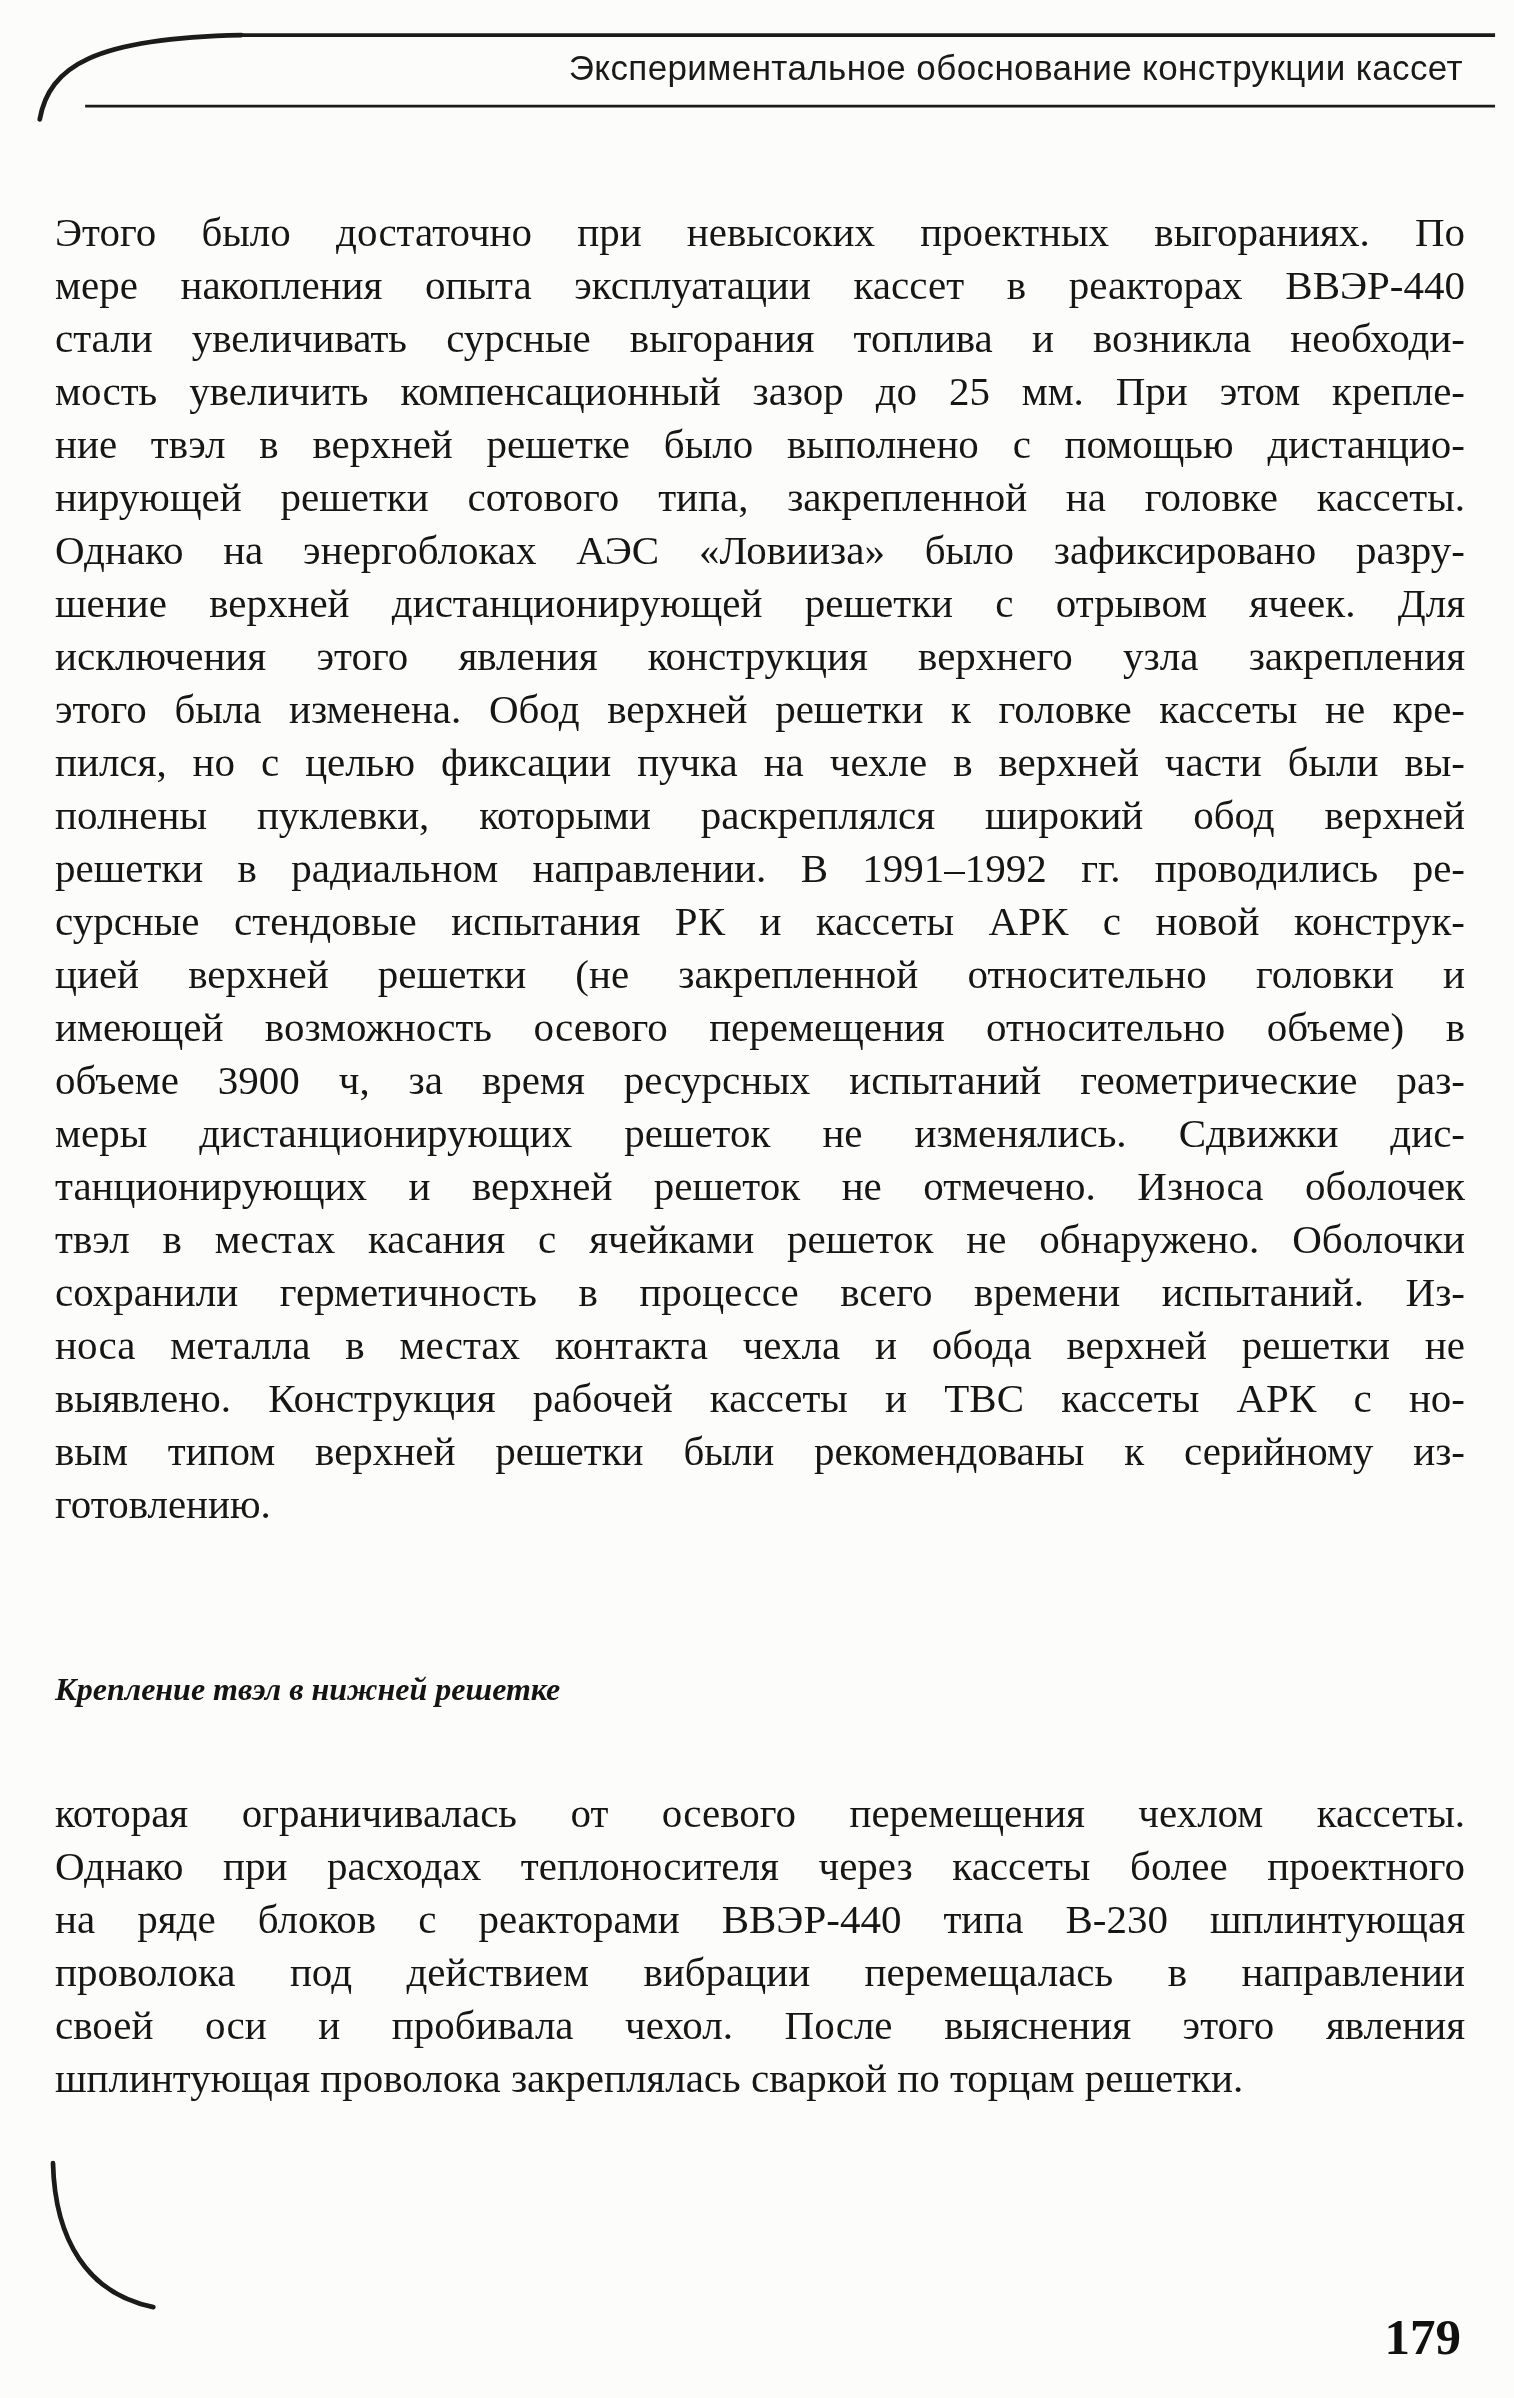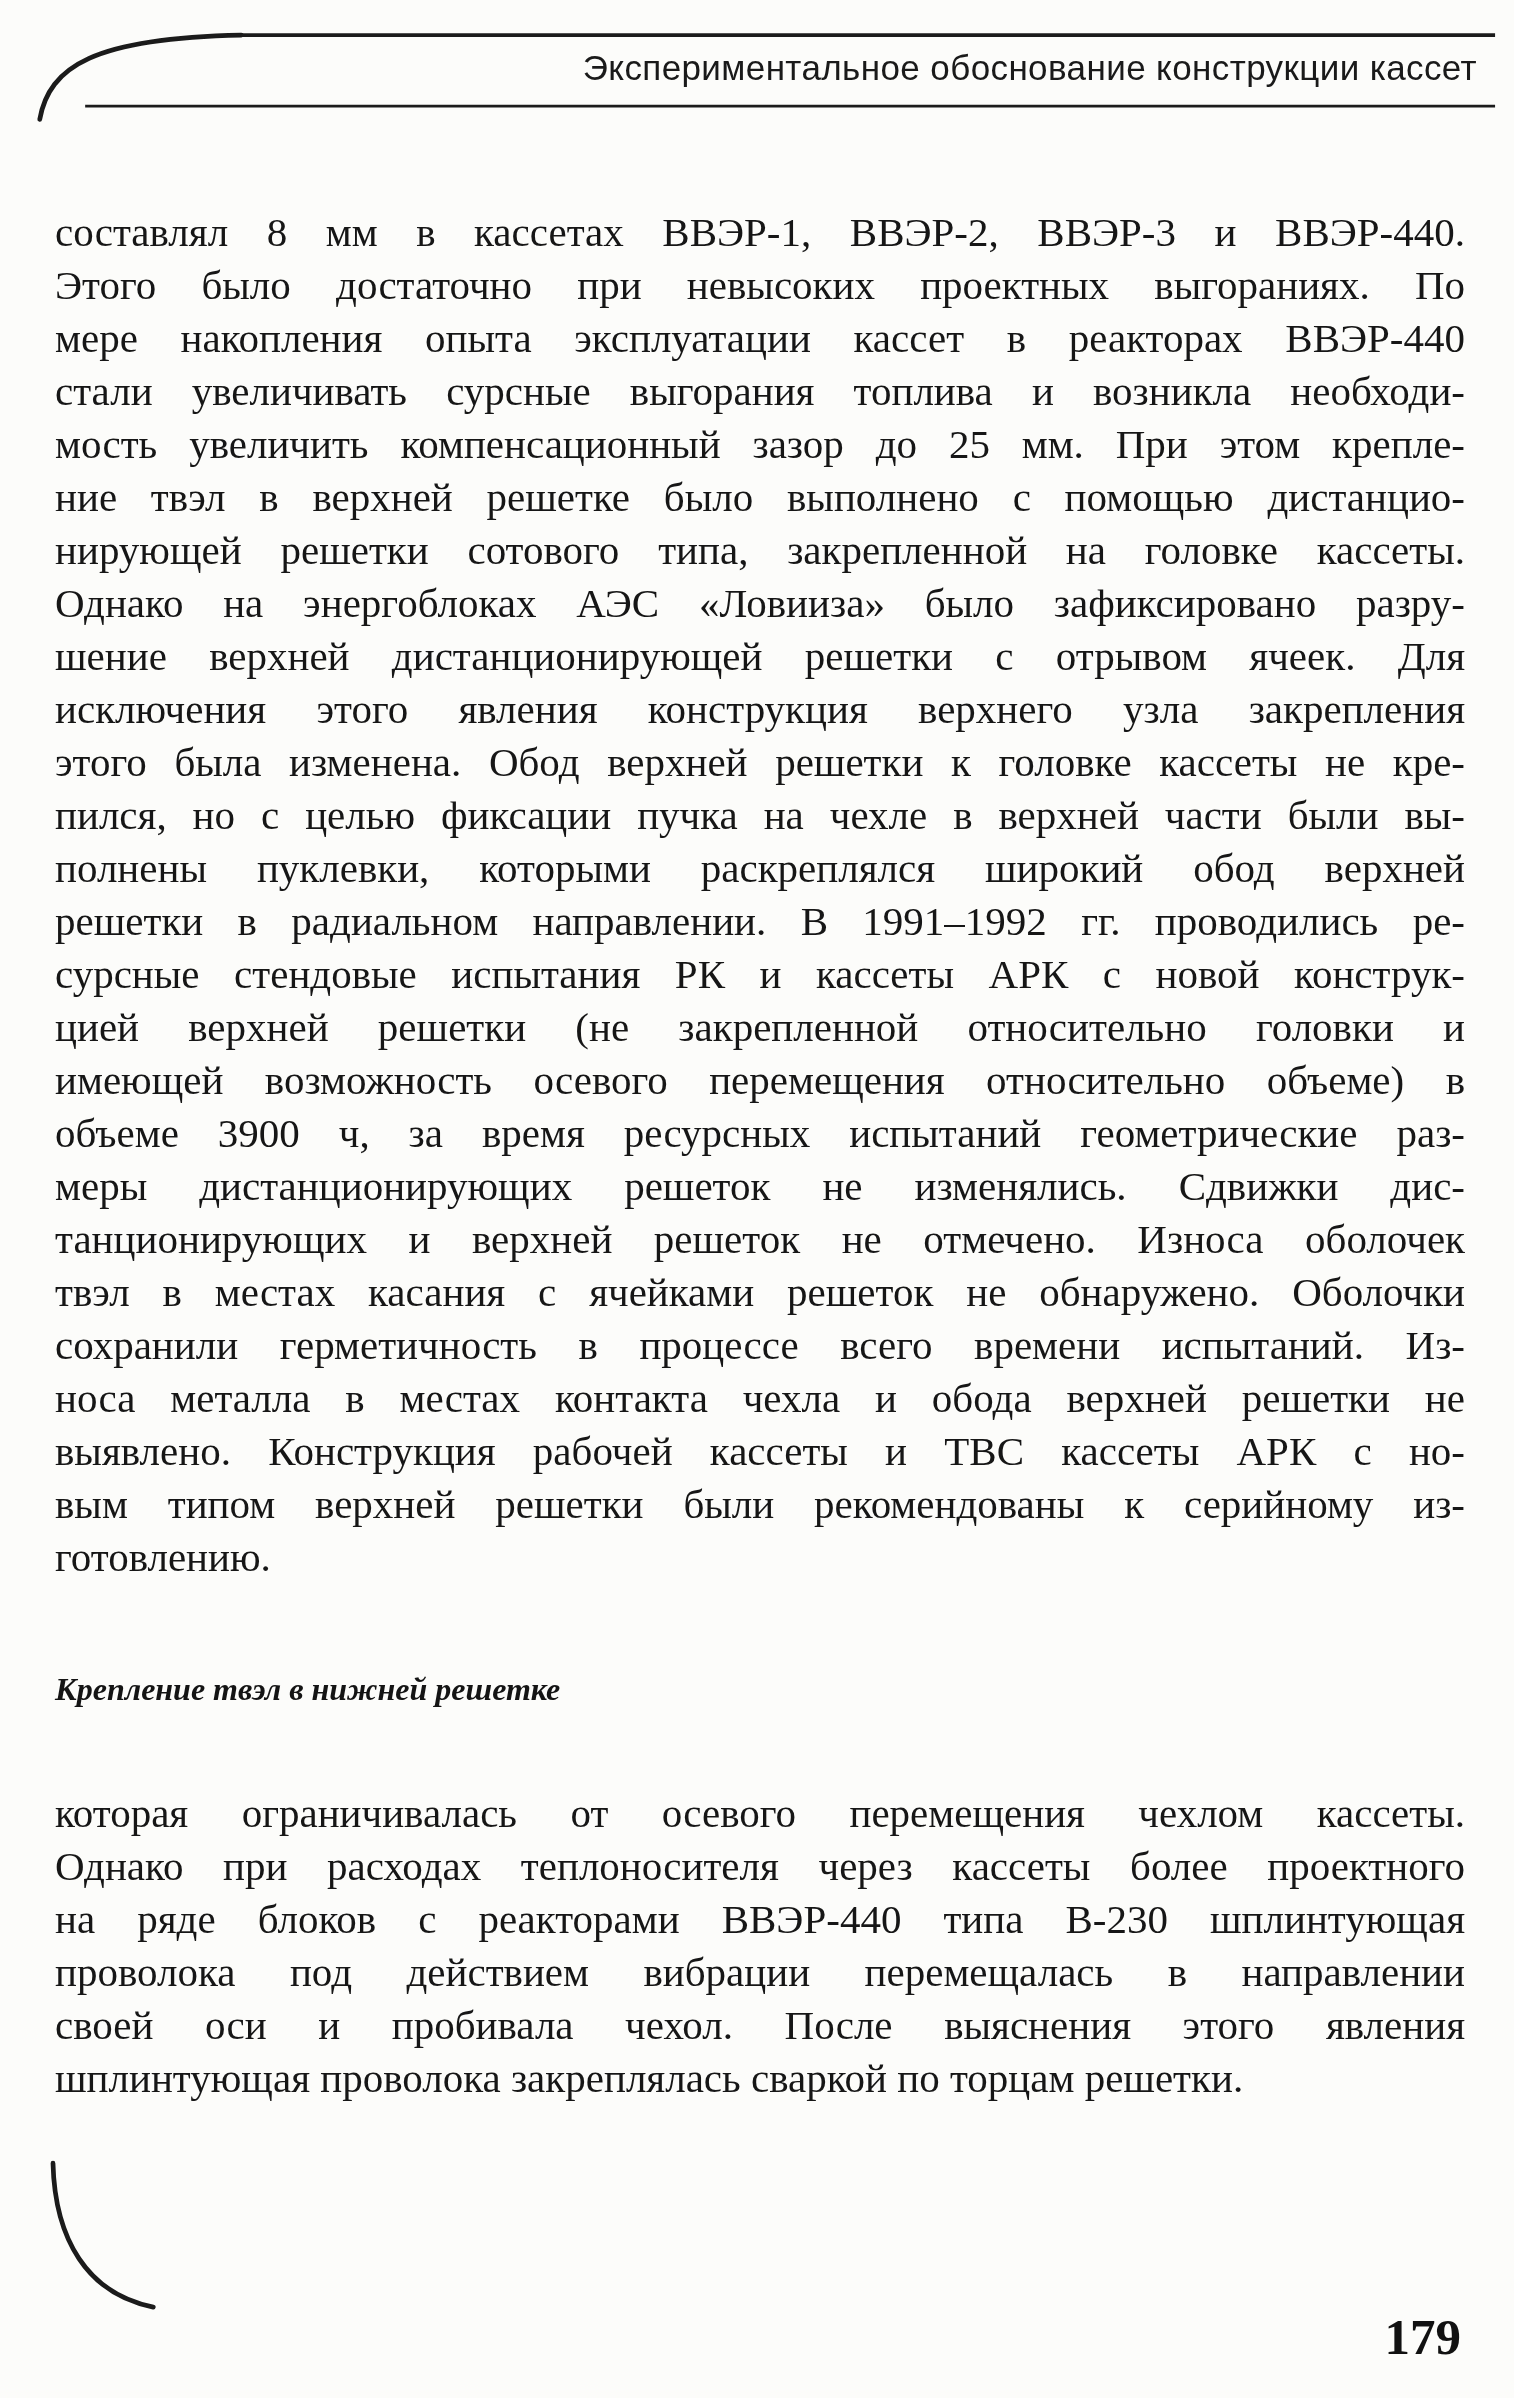--- a/index.html
+++ b/index.html
@@ -21,21 +21,21 @@
     position: absolute;
     left: 0;
     top: 0;
     width: 1514px;
     height: 2398px;
     pointer-events: none;
   }
   .header-title {
     position: absolute;
     top: 47px;
-    left: 69px;
+    left: 55px;
     width: 1408px;
     text-align: right;
     font-family: "Liberation Sans", sans-serif;
     font-size: 35px;
     line-height: 42px;
     color: #1a1a1a;
     letter-spacing: 0.4px;
   }
   .body-text {
     position: absolute;
@@ -89,21 +89,20 @@
     <path d="M 250 37 L 1580 37" fill="none" stroke="#1b1b1b" stroke-width="4"></path>
 
     <path d="M 90 112 L 1580 112" fill="none" stroke="#1b1b1b" stroke-width="3"></path>
 
     <path d="M 56 2286 C 58 2366 92 2424 162 2438" fill="none" stroke="#1b1b1b" stroke-width="5" stroke-linecap="round"></path>
   </svg>
 
   <div class="header-title">Экспериментальное обоснование конструкции кассет</div>
 
   <div class="body-text para1">
-      <div class="tline">составлял 8 мм в кассетах ВВЭР-1, ВВЭР-2, ВВЭР-3 и ВВЭР-440.</div>
       <div class="tline">Этого было достаточно при невысоких проектных выгораниях. По</div>
       <div class="tline">мере накопления опыта эксплуатации кассет в реакторах ВВЭР-440</div>
       <div class="tline">стали увеличивать сурсные выгорания топлива и возникла необходи-</div>
       <div class="tline">мость увеличить компенсационный зазор до 25 мм. При этом крепле-</div>
       <div class="tline">ние твэл в верхней решетке было выполнено с помощью дистанцио-</div>
       <div class="tline">нирующей решетки сотового типа, закрепленной на головке кассеты.</div>
       <div class="tline">Однако на энергоблоках АЭС «Ловииза» было зафиксировано разру-</div>
       <div class="tline">шение верхней дистанционирующей решетки с отрывом ячеек. Для</div>
       <div class="tline">исключения этого явления конструкция верхнего узла закрепления</div>
       <div class="tline">этого была изменена. Обод верхней решетки к головке кассеты не кре-</div>

